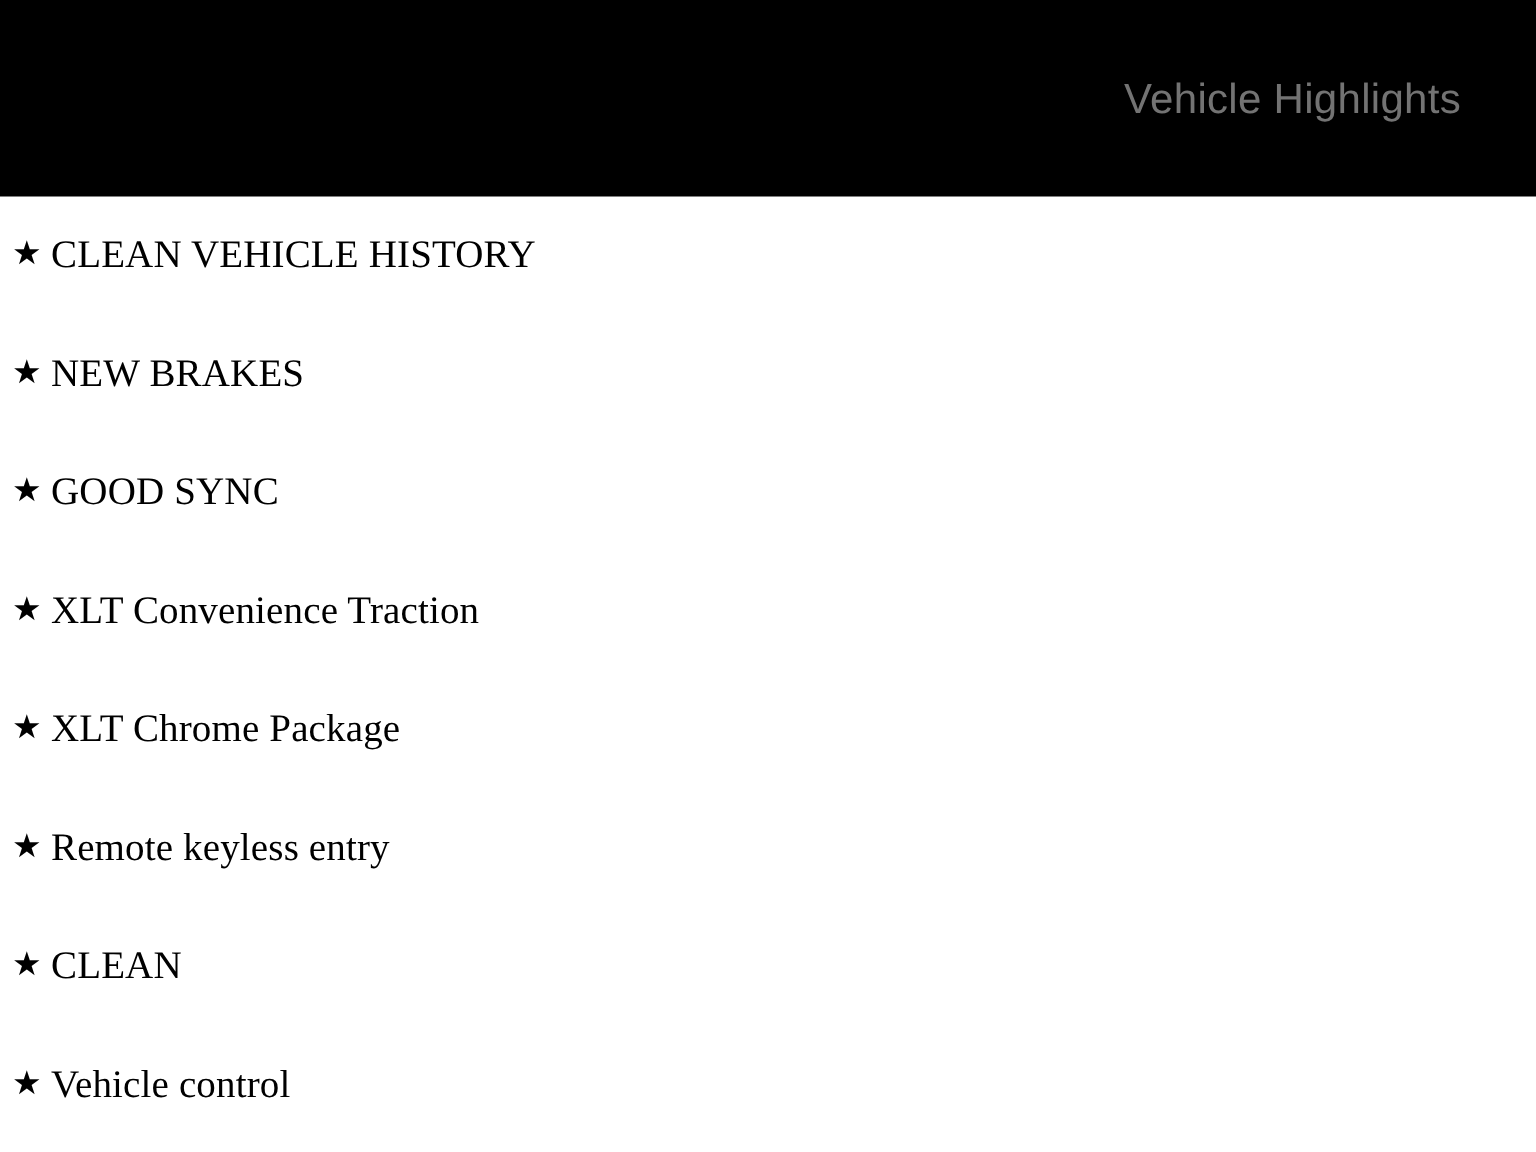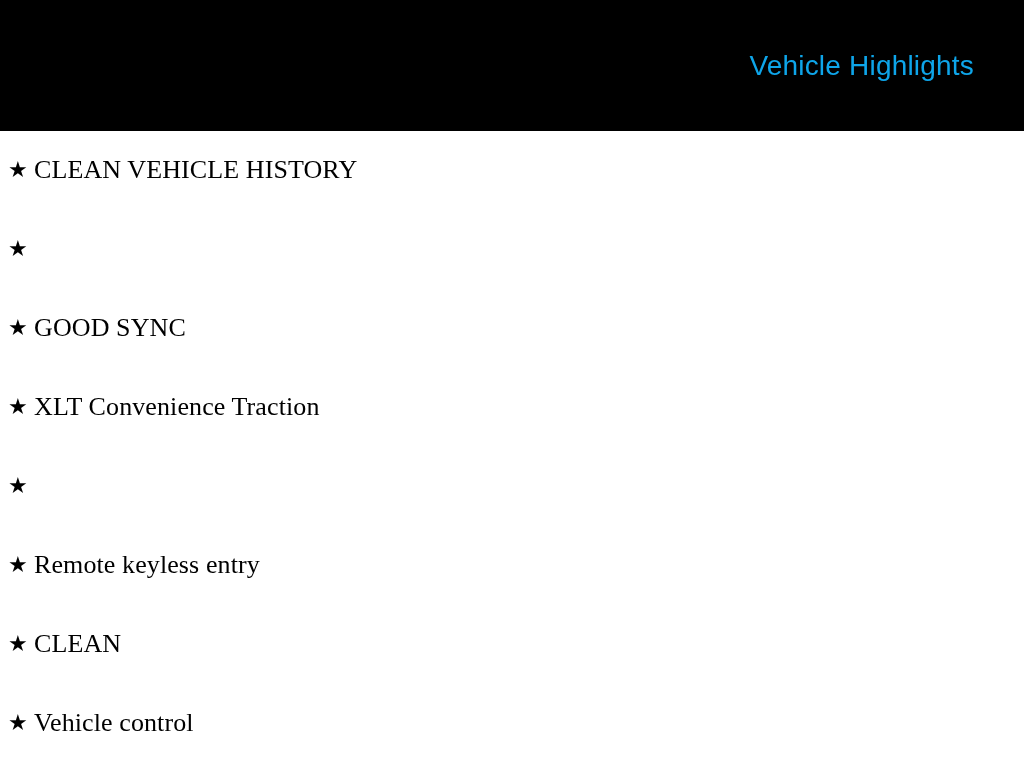--- a/index.html
+++ b/index.html
@@ -31,21 +31,21 @@
     width: 1024px;
     height: 131px;
     background: #000000;
     display: flex;
     align-items: center;
     justify-content: flex-end;
     padding-right: 50px;
   }
 
   .header-title {
-    color: #0ea5e9;
+    color: #737373;
     font-family: "Liberation Sans", sans-serif;
     font-size: 28px;
     font-weight: 400;
     letter-spacing: 0.2px;
     line-height: 1;
     white-space: nowrap;
     text-align: right;
   }
 
   
@@ -101,34 +101,36 @@
 
   <ul class="highlights-list">
 
     <li class="highlight-item">
       <span class="star-icon">★</span>
       <span class="highlight-label">CLEAN VEHICLE HISTORY</span>
     </li>
 
     <li class="highlight-item">
       <span class="star-icon">★</span>
+      <span class="highlight-label">NEW BRAKES</span>
     </li>
 
     <li class="highlight-item">
       <span class="star-icon">★</span>
       <span class="highlight-label">GOOD SYNC</span>
     </li>
 
     <li class="highlight-item">
       <span class="star-icon">★</span>
       <span class="highlight-label">XLT Convenience Traction</span>
     </li>
 
     <li class="highlight-item">
       <span class="star-icon">★</span>
+      <span class="highlight-label">XLT Chrome Package</span>
     </li>
 
     <li class="highlight-item">
       <span class="star-icon">★</span>
       <span class="highlight-label">Remote keyless entry</span>
     </li>
 
     <li class="highlight-item">
       <span class="star-icon">★</span>
       <span class="highlight-label">CLEAN</span>

